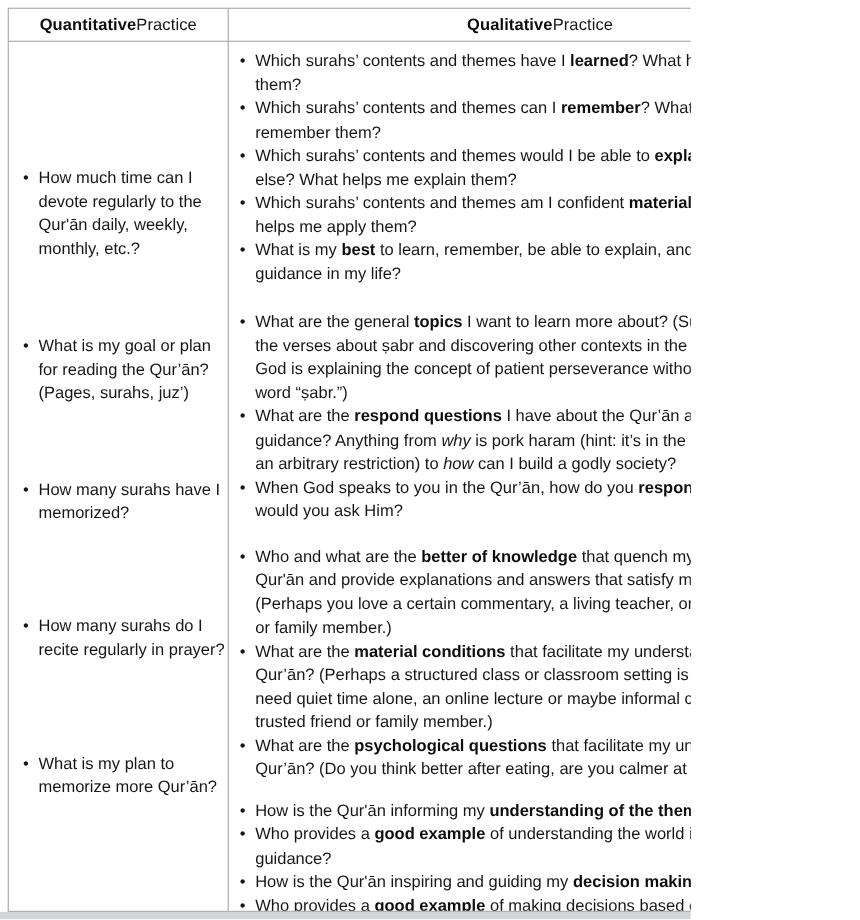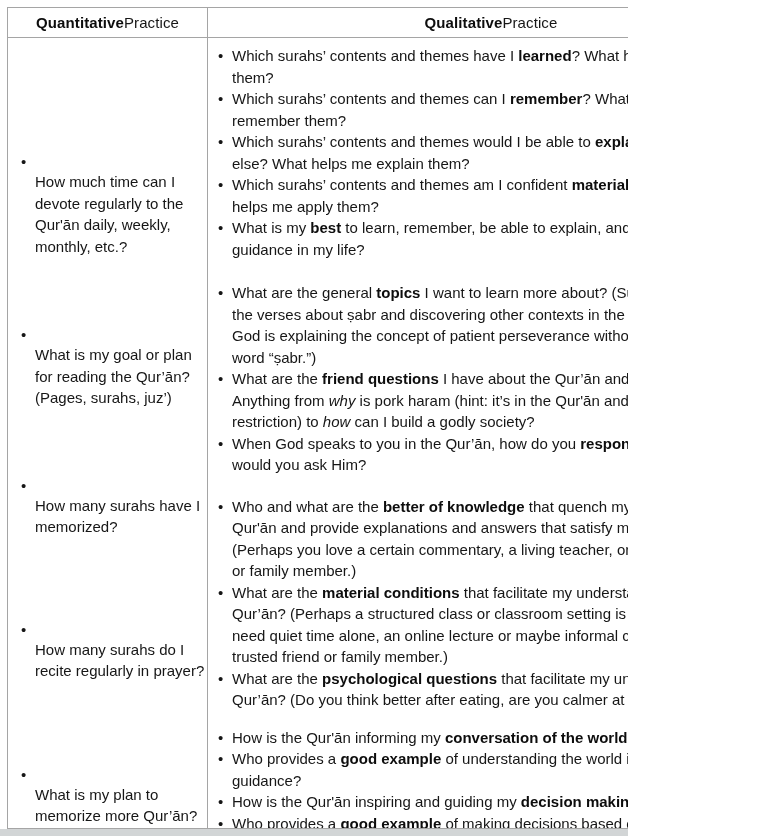--- a/index.html
+++ b/index.html
@@ -37,21 +37,21 @@
   .cell-left {
     border-right:1px solid #a5a5a5;
     padding:0 2px 0 13px;
   }
   .cell-right {
     padding:7px 12px 0 10px;
   }
   .bullet { display:flex; align-items:flex-start; }
   .dot { flex:0 0 14px; }
   .btext { flex:1 1 auto; }
-  .cell-left .btext { white-space:pre;margin-top:20px; }
+  .cell-left .btext { white-space:pre; }
   .cell-left .bullet:nth-child(1){ margin-top:113px; }
   .cell-left .bullet:nth-child(2){ margin-top:67px; }
   .cell-left .bullet:nth-child(3){ margin-top:66px; }
   .cell-left .bullet:nth-child(4){ margin-top:81px; }
   .cell-left .bullet:nth-child(5){ margin-top:82px; }
   .group-2 { margin-top:22px; }
   .group-3 { margin-top:20px; }
   .group-4 { margin-top:16px; }
   strong { font-weight:bold; color:#0d0d0d; }
   em { font-style:italic; }
@@ -114,21 +114,21 @@
             <span class="btext">What is my <strong>best</strong> to learn, remember, be able to explain, and apply God’s guidance in my life?</span>
           </div>
         </div>
       <div class="group group-2">
           <div class="bullet">
             <span class="dot">•</span>
             <span class="btext">What are the general <strong>topics</strong> I want to learn more about? (Such as reading all the verses about ṣabr and discovering other contexts in the Qur'ān in which God is explaining the concept of patient perseverance without using the explicit word “ṣabr.”)</span>
           </div>
           <div class="bullet">
             <span class="dot">•</span>
-            <span class="btext">What are the <strong>friend questions</strong> I have about the Qur’ān and God’s guidance? Anything from <em>why</em> is pork haram (hint: it’s in the Qur'ān and not just an arbitrary restriction) to <em>how</em> can I build a godly society?</span>
+            <span class="btext">What are the <strong>respond questions</strong> I have about the Qur’ān and God’s guidance? Anything from <em>why</em> is pork haram (hint: it’s in the Qur'ān and not just an arbitrary restriction) to <em>how</em> can I build a godly society?</span>
           </div>
           <div class="bullet">
             <span class="dot">•</span>
             <span class="btext">When God speaks to you in the Qur’ān, how do you <strong>respond</strong> to Him? What would you ask Him?</span>
           </div>
         </div>
       <div class="group group-3">
           <div class="bullet">
             <span class="dot">•</span>
             <span class="btext">Who and what are the <strong>better of knowledge</strong> that quench my thirst about the Qur'ān and provide explanations and answers that satisfy my mind and soul? (Perhaps you love a certain commentary, a living teacher, or a well-read friend or family member.)</span>
@@ -138,21 +138,21 @@
             <span class="btext">What are the <strong>material conditions</strong> that facilitate my understanding of the Qur’ān? (Perhaps a structured class or classroom setting is best, maybe you need quiet time alone, an online lecture or maybe informal conversation with a trusted friend or family member.)</span>
           </div>
           <div class="bullet">
             <span class="dot">•</span>
             <span class="btext">What are the <strong>psychological questions</strong> that facilitate my understanding of the Qur’ān? (Do you think better after eating, are you calmer at night?)</span>
           </div>
         </div>
       <div class="group group-4">
           <div class="bullet">
             <span class="dot">•</span>
-            <span class="btext">How is the Qur'ān informing my <strong>conversation of the world</strong>?</span>
+            <span class="btext">How is the Qur'ān informing my <strong>understanding of the them</strong>?</span>
           </div>
           <div class="bullet">
             <span class="dot">•</span>
             <span class="btext">Who provides a <strong>good example</strong> of understanding the world in light of God’s guidance?</span>
           </div>
           <div class="bullet">
             <span class="dot">•</span>
             <span class="btext">How is the Qur'ān inspiring and guiding my <strong>decision making</strong>?</span>
           </div>
           <div class="bullet">

